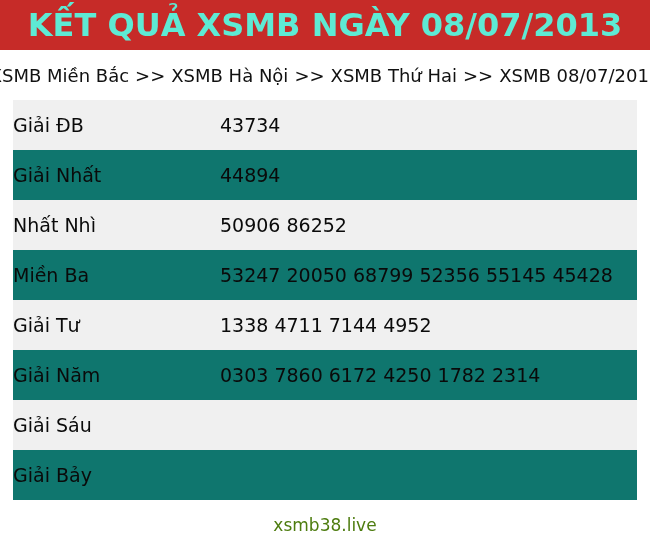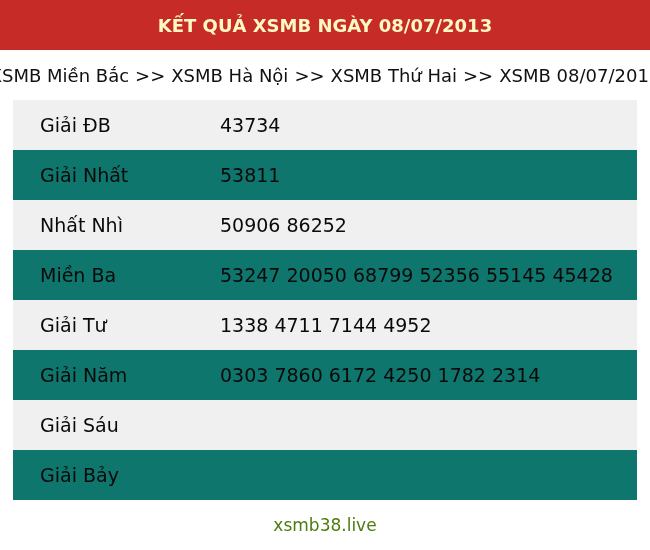--- a/index.html
+++ b/index.html
@@ -17,22 +17,22 @@
   }
   .header-bar {
     width: 100%;
     height: 50px;
     background: #c62b28;
     display: flex;
     align-items: center;
     justify-content: center;
   }
   .header-bar .title {
-    color: #fef9c3;
-    font-size: 18px;
+    color: #5eead4;
+    font-size: 32px;
     font-weight: bold;
     letter-spacing: 0px;
     white-space: nowrap;
   }
   .breadcrumb {
     height: 50px;
     display: flex;
     align-items: center;
     justify-content: center;
     font-size: 18px;
@@ -52,21 +52,21 @@
   }
   .row.odd {
     background: #f0f0f0;
   }
   .row.even {
     background: #0f766e;
   }
   .row .label {
     width: 207px;
     flex: 0 0 207px;
-    padding-left: 27px;
+    padding-left: 0;
     box-sizing: border-box;
     font-size: 19px;
     color: #0a0a0a;
     white-space: nowrap;
   }
   .row .value {
     font-size: 19px;
     color: #0a0a0a;
     white-space: nowrap;
   }
@@ -100,21 +100,21 @@
 
   <div class="results-table">
 
     <div class="row odd">
       <div class="label">Giải ĐB</div>
       <div class="value">43734</div>
     </div>
 
     <div class="row even">
       <div class="label">Giải Nhất</div>
-      <div class="value">53811</div>
+      <div class="value">44894</div>
     </div>
 
     <div class="row odd">
       <div class="label">Nhất Nhì</div>
       <div class="value">50906 86252</div>
     </div>
 
     <div class="row even">
       <div class="label">Miền Ba</div>
       <div class="value">53247 20050 68799 52356 55145 45428</div>

